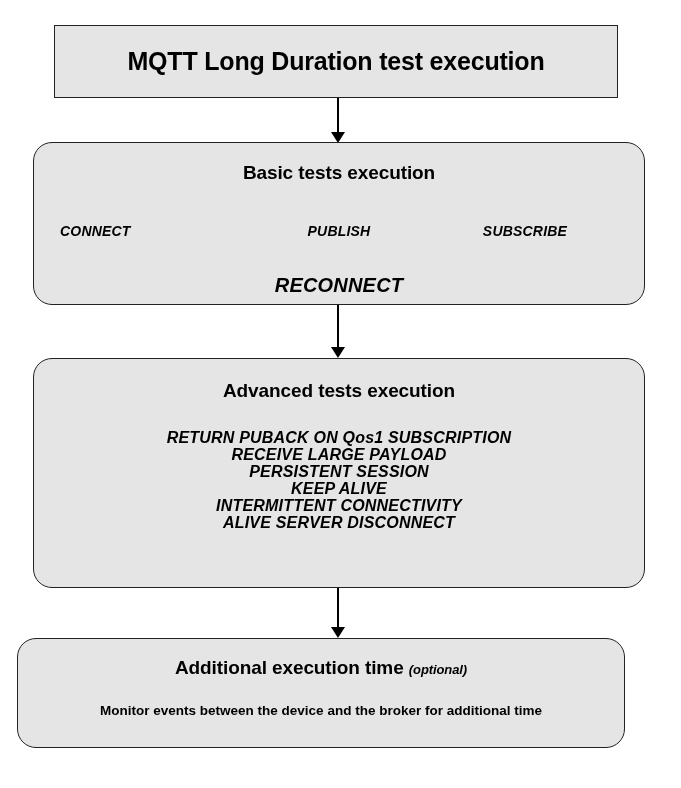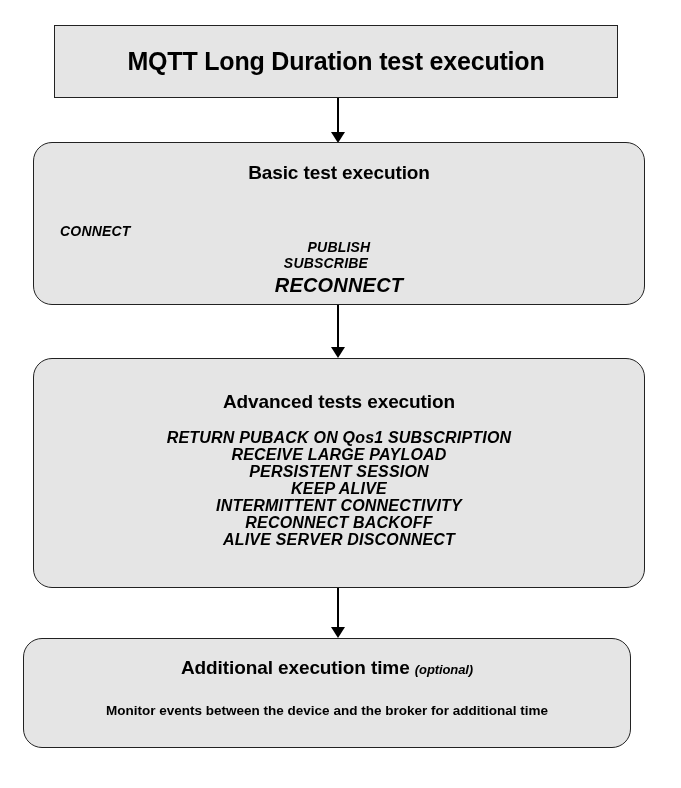--- a/index.html
+++ b/index.html
@@ -57,54 +57,53 @@
     width: 612px;
     height: 163px;
   }
   #advanced-node {
     left: 33px;
     top: 358px;
     width: 612px;
     height: 230px;
   }
   #additional-node {
-    left: 23px;
+    left: 17px;
     top: 638px;
     width: 608px;
     height: 110px;
   }
 
   .node-heading {
     position: absolute;
     left: 0;
     width: 100%;
     text-align: center;
     font-size: 19px;
     font-weight: bold;
     letter-spacing: -0.1px;
     white-space: nowrap;
   }
   #basic-heading { top: 19px; }
-  #advanced-heading { top: 32px; }
+  #advanced-heading { top: 21px; }
   #additional-heading { top: 18px; }
 
   .optional-tag {
     font-size: 13px;
     font-weight: bold;
     font-style: italic;
   }
 
   
   .basic-row {
     position: absolute;
     left: 0;
     width: 100%;
     display: flex;
     top: 80px;
-    flex-direction: column;
   }
   .basic-row .cell {
     flex: 1 1 0;
     text-align: center;
     font-size: 14px;
     font-weight: bold;
     font-style: italic;
     letter-spacing: 0.2px;
     white-space: nowrap;
   }
@@ -198,21 +197,21 @@
   <div class="node" id="title-node">
     <div class="title-text">MQTT Long Duration test execution</div>
   </div>
 
   <div class="arrow" id="arrow-1">
     <div class="shaft"></div>
     <div class="head"></div>
   </div>
 
   <div class="node rounded" id="basic-node">
-    <div class="node-heading" id="basic-heading">Basic test execution</div>
+    <div class="node-heading" id="basic-heading">Basic tests execution</div>
     <div class="basic-row">
       <div class="cell left">CONNECT</div>
       <div class="cell">PUBLISH</div>
       <div class="cell right">SUBSCRIBE</div>
     </div>
     <div class="basic-sub">RECONNECT</div>
   </div>
 
   <div class="arrow" id="arrow-2">
     <div class="shaft"></div>
@@ -220,21 +219,20 @@
   </div>
 
   <div class="node rounded" id="advanced-node">
     <div class="node-heading" id="advanced-heading">Advanced tests execution</div>
     <ul class="adv-list">
       <li>RETURN PUBACK ON Qos1 SUBSCRIPTION</li>
       <li>RECEIVE LARGE PAYLOAD</li>
       <li>PERSISTENT SESSION</li>
       <li>KEEP ALIVE</li>
       <li>INTERMITTENT CONNECTIVITY</li>
-      <li>RECONNECT BACKOFF</li>
       <li>ALIVE SERVER DISCONNECT</li>
     </ul>
   </div>
 
   <div class="arrow" id="arrow-3">
     <div class="shaft"></div>
     <div class="head"></div>
   </div>
 
   <div class="node rounded" id="additional-node">

